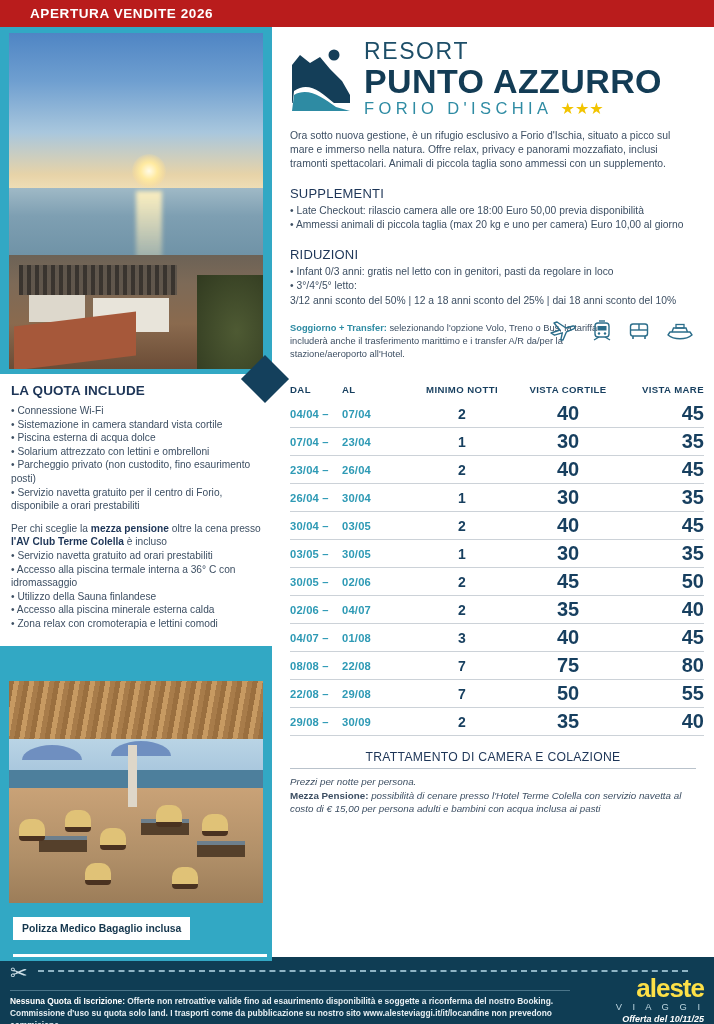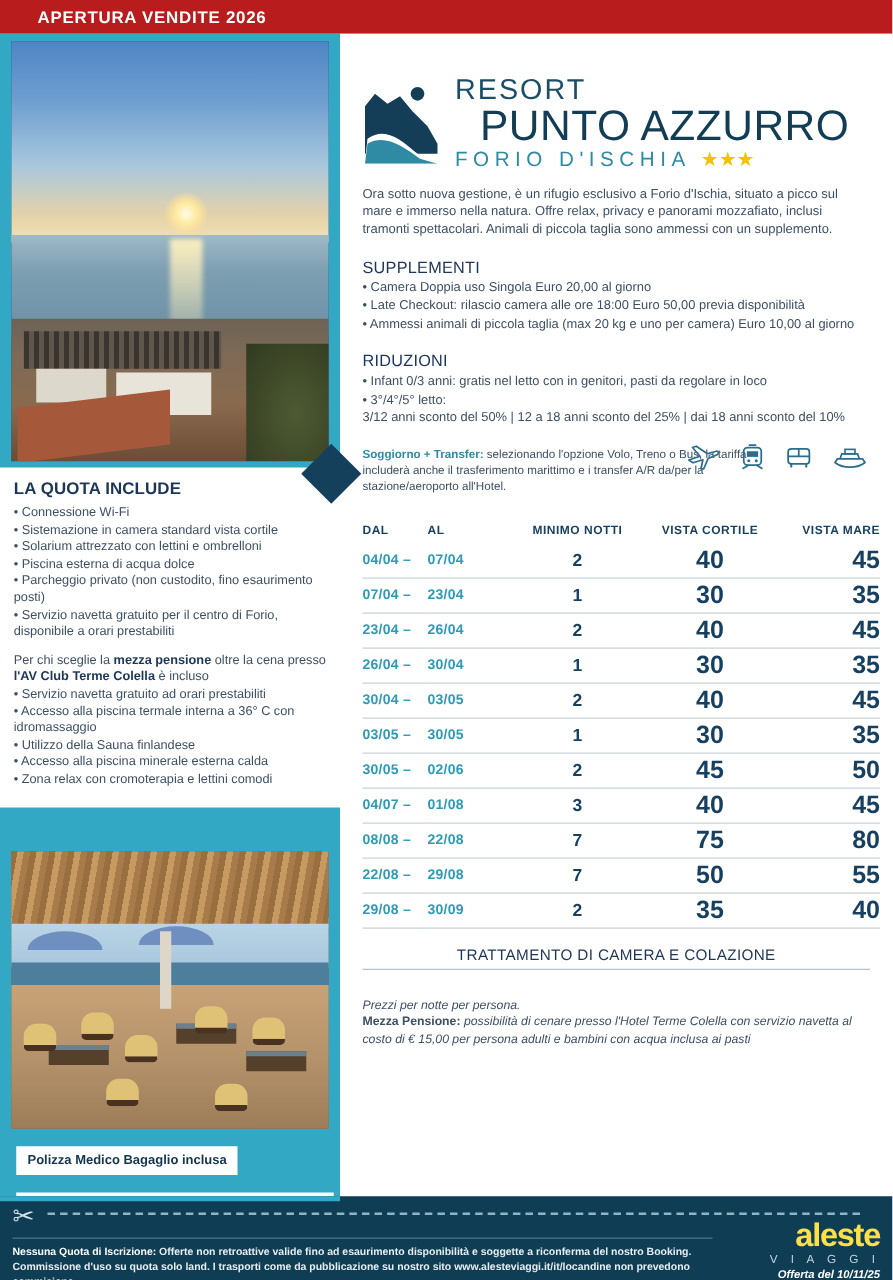--- a/index.html
+++ b/index.html
@@ -171,41 +171,41 @@
     white-space: nowrap;
   }
   .badge.b1 { left: 13px; top: 890px; }
   .badge.b2 { left: 13px; top: 927px; }
 
   
   .right-col {
     position: absolute; left: 272px; top: 27px;
     width: 442px; height: 930px;
     background: #ffffff;
-    padding: 24px 10px 0 10px;
+    padding: 4px 10px 0 10px;
   }
 
   
   .logo-row {
     position: relative;
     height: 86px;
     margin: 8px 0 4px 8px;
   }
   .logo-mark {
     position: absolute; left: 0; top: 8px;
     width: 62px; height: 64px;
   }
   .logo-text { position: absolute; left: 74px; top: 0; }
   .lt-resort {
     font-size: 23px; color: #1d4e68; letter-spacing: 1.6px;
     line-height: 25px; font-weight: normal;
   }
   .lt-main {
-    font-size: 34px; font-weight: normal; color: #133c55;
-    letter-spacing: 0.4px; line-height: 34px; margin-left: 20px;
+    font-size: 34px; font-weight: bold; color: #133c55;
+    letter-spacing: 0.4px; line-height: 34px;
   }
   .lt-sub {
     font-size: 16.5px; color: #2e8ba3; letter-spacing: 4.4px;
     line-height: 20px;
   }
   .stars { color: #f2c400; letter-spacing: 0px; font-size: 16px; }
 
   .desc {
     font-size: 10.4px; line-height: 14.2px; color: #3d4f63;
     margin: 2px 8px 0 8px;
@@ -268,21 +268,21 @@
   .c-price2 { font-size: 20px; color: #173f5f; font-weight: bold; text-align: right; }
 
   .treat {
     margin: 14px 8px 0 8px;
     text-align: center;
     font-size: 12.2px; color: #1d3557; letter-spacing: .3px;
     padding-bottom: 4px;
     border-bottom: 1px solid #b9c2cb;
   }
   .notes {
-    margin: 22px 8px 0 8px;
+    margin: 6px 8px 0 8px;
     font-size: 9.8px; line-height: 13.6px; color: #3d4f63;
     font-style: italic;
   }
   .notes b { font-style: normal; }
 
   
   .footer {
     position: absolute; left: 0; top: 957px;
     width: 714px; height: 67px;
     background: #0f3d54;
@@ -345,22 +345,22 @@
       <div class="ph1-wall2"></div>
       <div class="ph1-wall"></div>
       <div class="ph1-roof"></div>
     </div>
 
     <div class="quota">
       <h3>LA QUOTA INCLUDE</h3>
       <ul>
         <li>• Connessione Wi-Fi</li>
         <li>• Sistemazione in camera standard vista cortile</li>
+        <li>• Piscina esterna di acqua dolce</li>
         <li>• Solarium attrezzato con lettini e ombrelloni</li>
-        <li>• Piscina esterna di acqua dolce</li>
         <li>• Parcheggio privato (non custodito, fino esaurimento posti)</li>
         <li>• Servizio navetta gratuito per il centro di Forio, disponibile a orari prestabiliti</li>
       </ul>
       <div class="gap"></div>
       <p><span>Per chi sceglie la </span><span class="bold">mezza pensione</span><span> oltre la cena presso </span><span class="bold">l'AV Club Terme Colella</span><span> è incluso</span></p>
       <ul>
         <li>• Servizio navetta gratuito ad orari prestabiliti</li>
         <li>• Accesso alla piscina termale interna a 36° C con idromassaggio</li>
         <li>• Utilizzo della Sauna finlandese</li>
         <li>• Accesso alla piscina minerale esterna calda</li>
@@ -409,21 +409,20 @@
         <div class="lt-resort">RESORT</div>
         <div class="lt-main">PUNTO AZZURRO</div>
         <div class="lt-sub"><span>FORIO D'ISCHIA</span> <span class="stars">★★★</span></div>
       </div>
     </div>
 
     <p class="desc">Ora sotto nuova gestione, è un rifugio esclusivo a Forio d'Ischia, situato a picco sul mare e immerso nella natura. Offre relax, privacy e panorami mozzafiato, inclusi tramonti spettacolari. Animali di piccola taglia sono ammessi con un supplemento.</p>
 
     <div class="sec-h">SUPPLEMENTI</div>
     <ul class="sec-list">
-      <li>• Camera Doppia uso Singola Euro 20,00 al giorno</li>
       <li>• Late Checkout: rilascio camera alle ore 18:00 Euro 50,00 previa disponibilità</li>
       <li>• Ammessi animali di piccola taglia (max 20 kg e uno per camera) Euro 10,00 al giorno</li>
     </ul>
 
     <div class="sec-h">RIDUZIONI</div>
     <ul class="sec-list">
       <li>• Infant 0/3 anni: gratis nel letto con in genitori, pasti da regolare in loco</li>
       <li>• 3°/4°/5° letto:</li>
       <li>3/12 anni sconto del 50% | 12 a 18 anni sconto del 25% | dai 18 anni sconto del 10%</li>
     </ul>
@@ -518,20 +517,27 @@
             <td class="c-price2">35</td>
           </tr>
           <tr>
             <td class="c-date">30/05  –</td>
             <td class="c-date">02/06</td>
             <td class="c-min">2</td>
             <td class="c-price">45</td>
             <td class="c-price2">50</td>
           </tr>
           <tr>
+            <td class="c-date">02/06  –</td>
+            <td class="c-date">04/07</td>
+            <td class="c-min">2</td>
+            <td class="c-price">35</td>
+            <td class="c-price2">40</td>
+          </tr>
+          <tr>
             <td class="c-date">04/07  –</td>
             <td class="c-date">01/08</td>
             <td class="c-min">3</td>
             <td class="c-price">40</td>
             <td class="c-price2">45</td>
           </tr>
           <tr>
             <td class="c-date">08/08  –</td>
             <td class="c-date">22/08</td>
             <td class="c-min">7</td>

